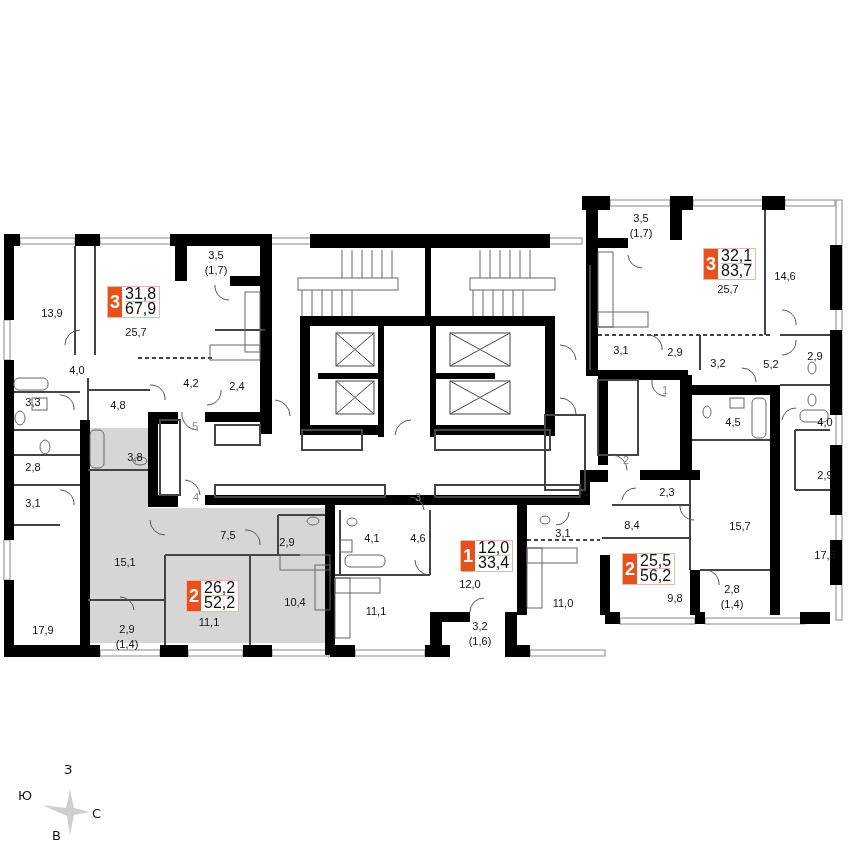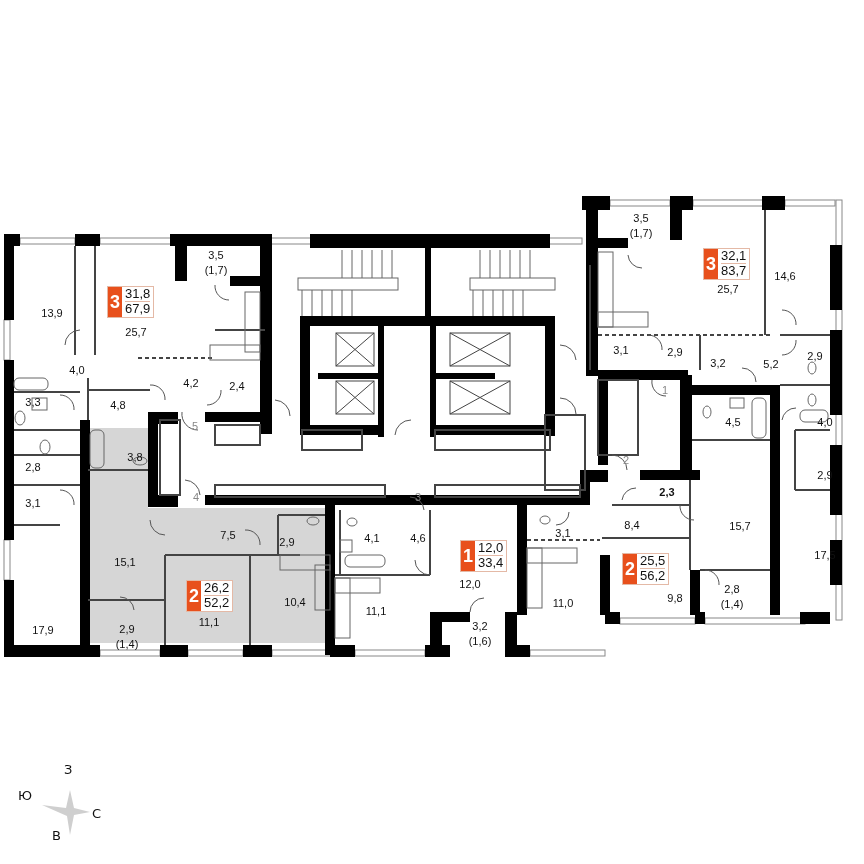--- a/index.html
+++ b/index.html
@@ -3,21 +3,21 @@
   <meta charset="utf-8">
   <style>
     html, body { margin: 0; padding: 0; background: #ffffff; }
     body { width: 864px; height: 864px; position: relative; overflow: hidden; font-family: "Liberation Sans", sans-serif; }
     #plan { position: absolute; left: 0; top: 0; width: 864px; height: 864px; }
     .lbl { position: absolute; font-size: 11px; color: #111; transform: translate(-50%, -50%); white-space: nowrap; text-align: center; line-height: 13px; font-family: "Liberation Sans", sans-serif; }
     .lbl.gray { color: #888; font-size: 11px; }
     .badge { position: absolute; display: flex; height: 30px; border: 1px solid #e4b9a6; background: #fff; }
     .badge .num { width: 14px; background: #e8501c; color: #fff; font-weight: bold; font-size: 18px; display: flex; align-items: center; justify-content: center; font-family: "Liberation Sans", sans-serif; }
     .badge .vals { display: flex; flex-direction: column; padding: 0 3px; }
-    .badge .vals span { font-size: 13px; line-height: 14px; color: #111; font-family: "Liberation Sans", sans-serif; }
+    .badge .vals span { font-size: 16px; line-height: 14px; color: #111; font-family: "Liberation Sans", sans-serif; }
     .badge .vals span:first-child { border-bottom: 1px solid #e4b9a6; }
     .compass { position: absolute; left: 20px; top: 760px; width: 110px; height: 100px; }
     .compass .dir { position: absolute; font-size: 13px; color: #111; font-family: "DejaVu Sans", sans-serif; }
   </style>
 </head>
 <body>
 
 <svg id="plan" viewBox="0 0 864 864" xmlns="http://www.w3.org/2000/svg">
 
   <g fill="#d6d6d6">
@@ -345,21 +345,21 @@
     <span class="lbl" style="left: 728px; top: 289px;">25,7</span>
     <span class="lbl" style="left: 785px; top: 276px;">14,6</span>
     <span class="lbl" style="left: 621px; top: 350px;">3,1</span>
     <span class="lbl" style="left: 675px; top: 352px;">2,9</span>
     <span class="lbl" style="left: 718px; top: 363px;">3,2</span>
     <span class="lbl" style="left: 771px; top: 364px;">5,2</span>
     <span class="lbl" style="left: 815px; top: 356px;">2,9</span>
     <span class="lbl" style="left: 733px; top: 422px;">4,5</span>
     <span class="lbl" style="left: 825px; top: 422px;">4,0</span>
     <span class="lbl" style="left: 825px; top: 475px;">2,9</span>
-    <span class="lbl" style="left: 667px; top: 492px; font-weight: bold;">2,3</span>
+    <span class="lbl" style="left: 667px; top: 492px;">2,3</span>
     <span class="lbl" style="left: 632px; top: 525px;">8,4</span>
     <span class="lbl" style="left: 740px; top: 526px;">15,7</span>
     <span class="lbl" style="left: 825px; top: 555px;">17,5</span>
     <span class="lbl" style="left: 647px; top: 598px; margin-left: 28px;">9,8</span>
     <span class="lbl" style="left: 732px; top: 589px;">2,8</span>
     <span class="lbl" style="left: 732px; top: 604px;">(1,4)</span>
   </div>
 <div id="door-labels">
     <span class="lbl gray" style="left: 665px; top: 390px;">1</span>
     <span class="lbl gray" style="left: 626px; top: 460px;">2</span>

